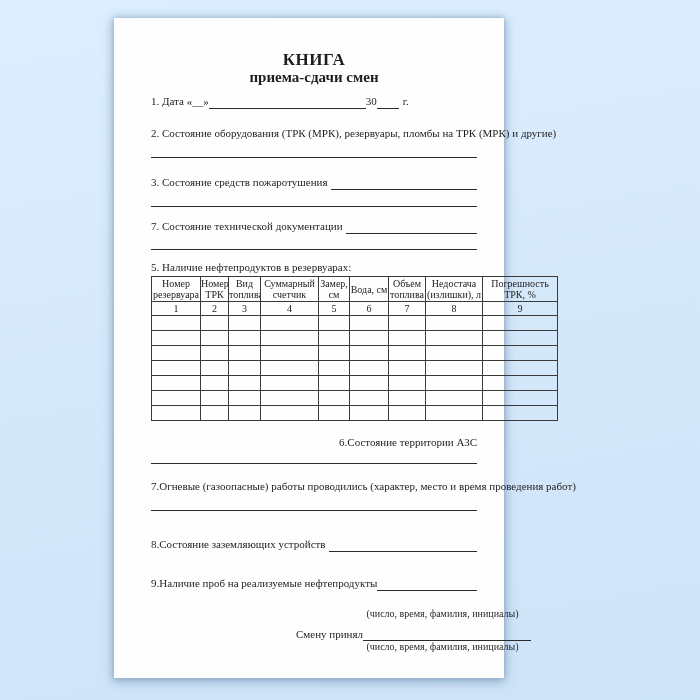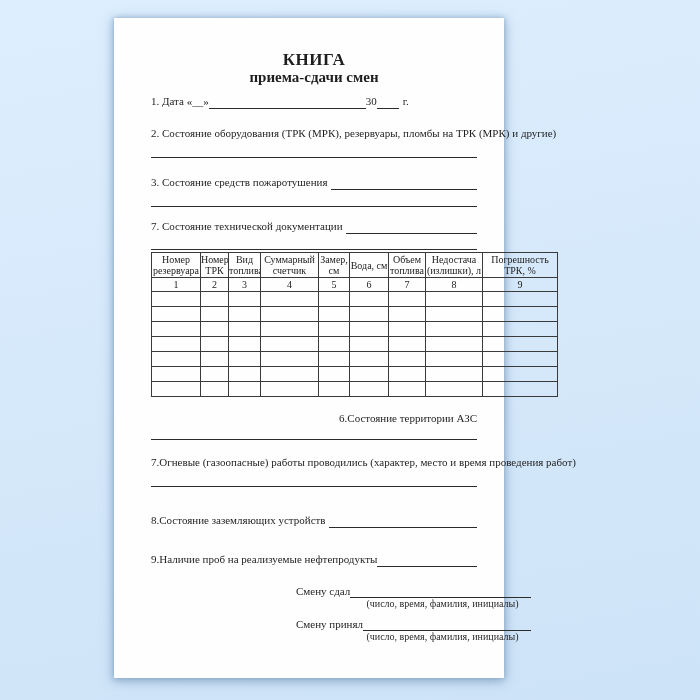--- a/index.html
+++ b/index.html
@@ -150,20 +150,23 @@
         <span class="fill"></span>
     </div>
     <div class="cont-line line-3"></div>
 
     <div class="frow row-4">
       <span class="lbl">7. Состояние технической документации</span>
         <span class="fill"></span>
     </div>
     <div class="cont-line line-4"></div>
 
+    <div class="frow row-5">
+      <span class="lbl">5. Наличие нефтепродуктов в резервуарах:</span>
+    </div>
 
     <table class="tanks-table">
       <colgroup>
         <col style="width:49px">
           <col style="width:28px">
           <col style="width:32px">
         <col style="width:58px">
           <col style="width:31px">
           <col style="width:39px">
         <col style="width:37px">
@@ -291,24 +294,20 @@
       <span class="lbl">8.Состояние заземляющих устройств</span>
         <span class="fill"></span>
     </div>
 
     <div class="frow row-9">
       <span class="lbl">9.Наличие проб на реализуемые нефтепродукты</span>
         <span class="fill tight"></span>
     </div>
 
     <div class="sig-block sig-first">
-      <div class="sig-row">
-        <span class="lbl">Смену сдал</span>
-          <span class="fill tight"></span>
-      </div>
       <div class="sig-caption">(число, время, фамилия, инициалы)</div>
     </div>
 
     <div class="sig-block sig-second">
       <div class="sig-row">
         <span class="lbl">Смену принял</span>
           <span class="fill tight"></span>
       </div>
       <div class="sig-caption">(число, время, фамилия, инициалы)</div>
     </div>

